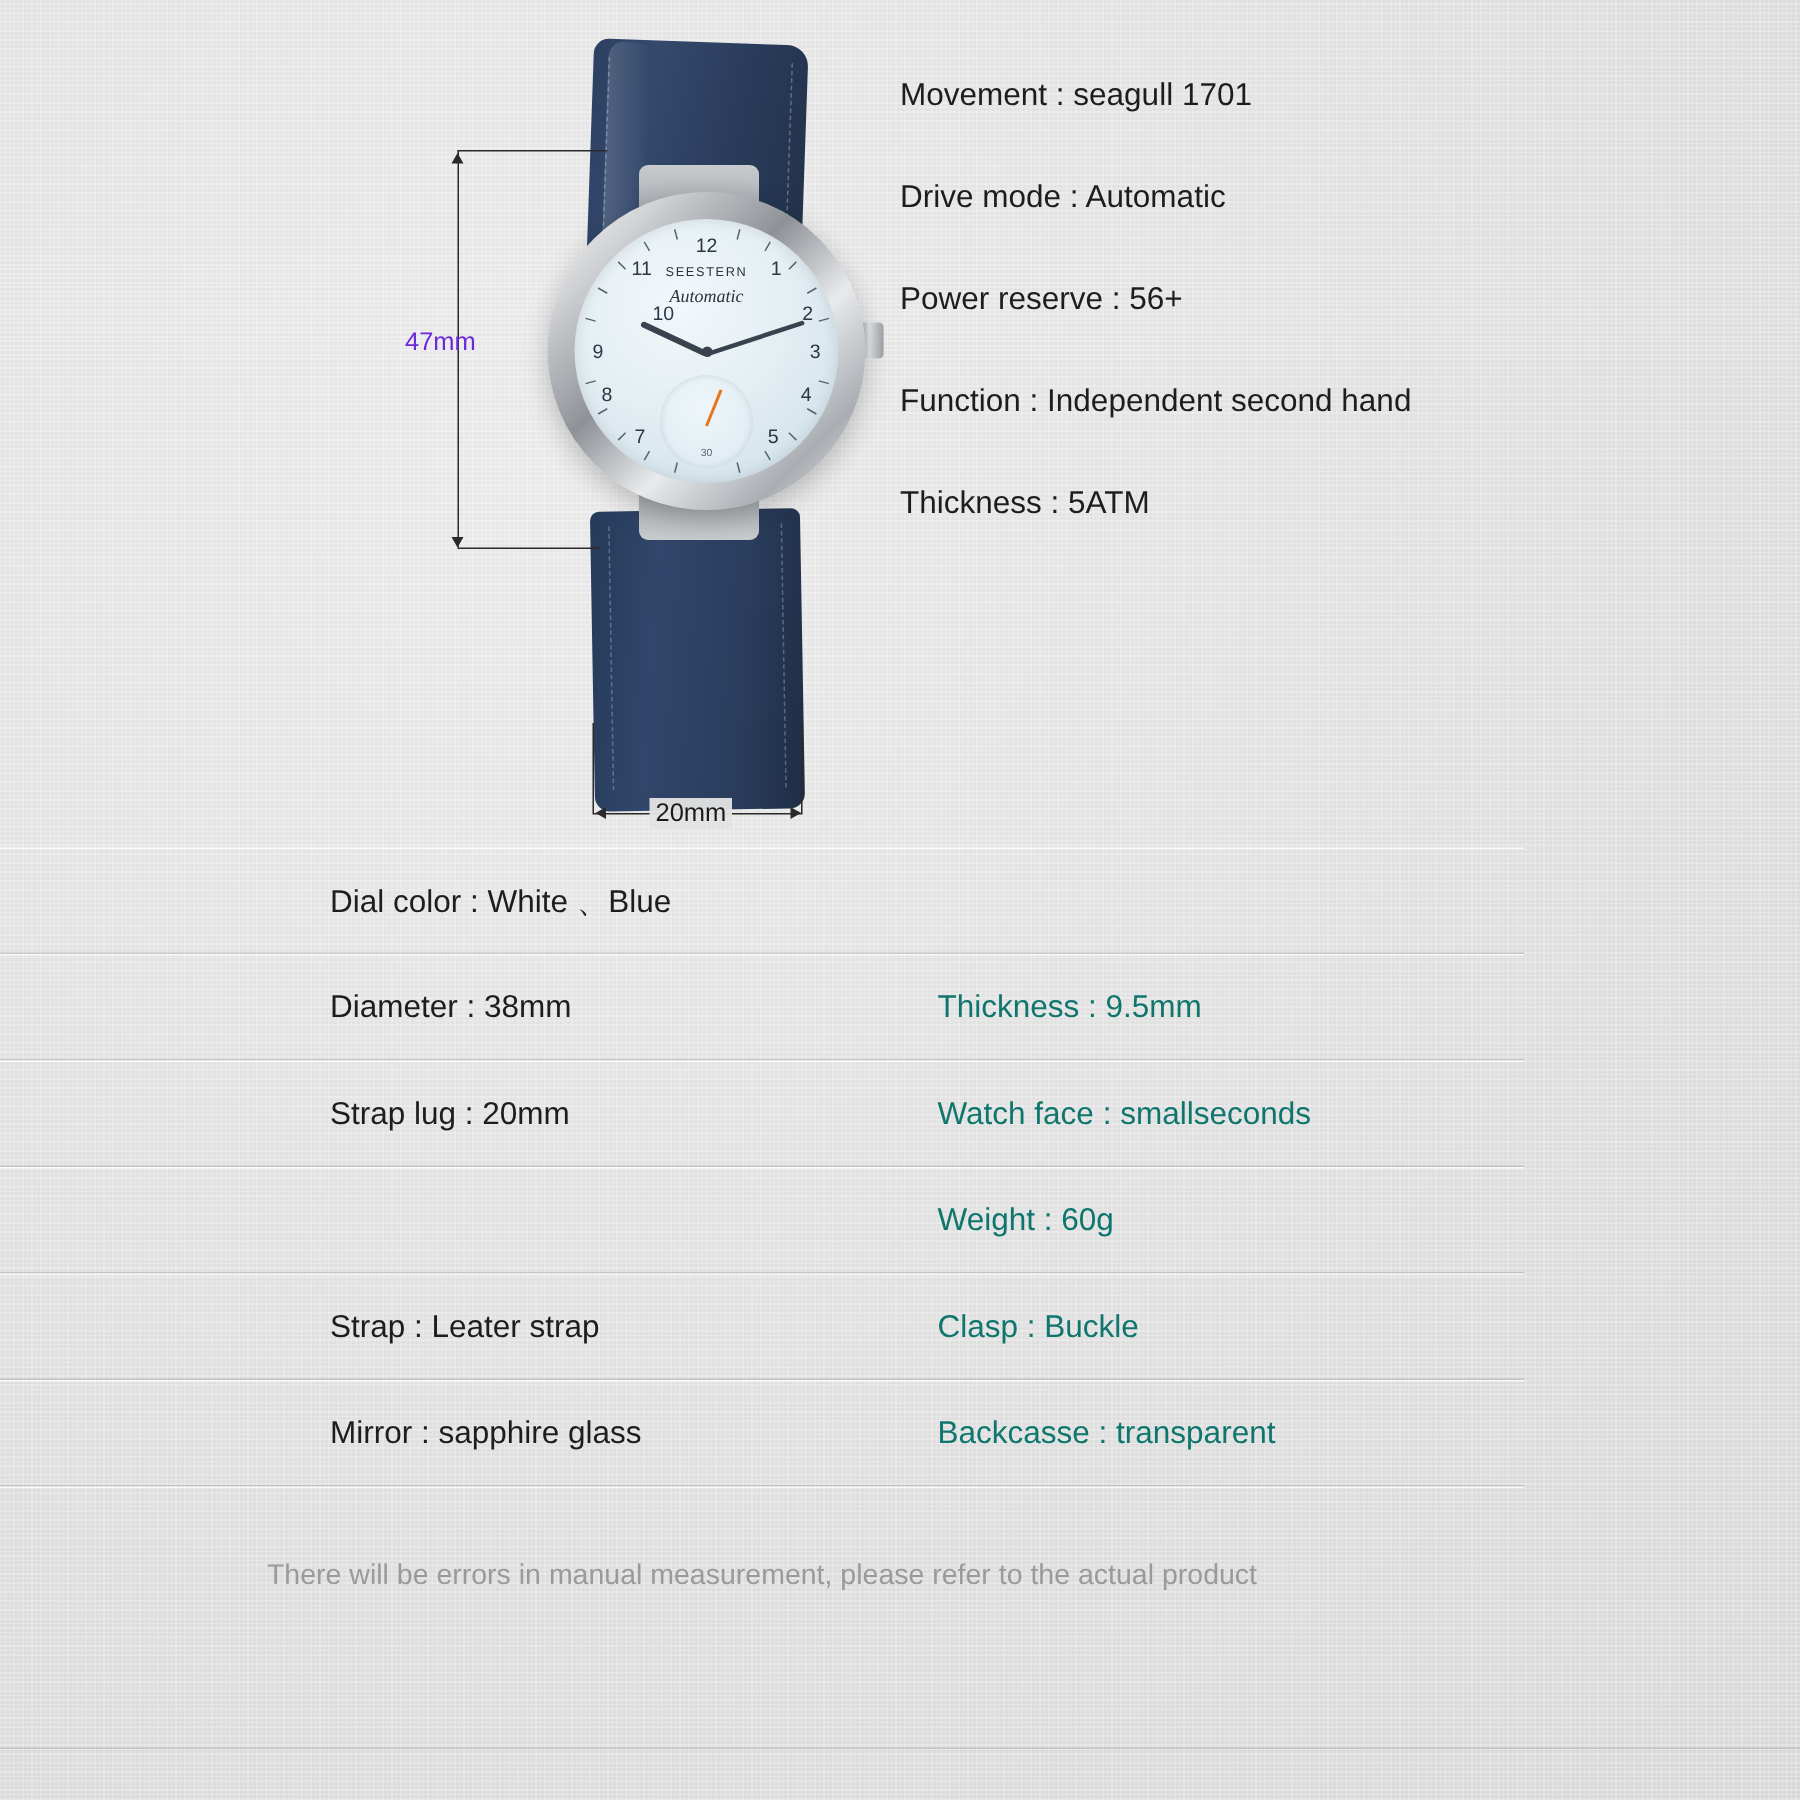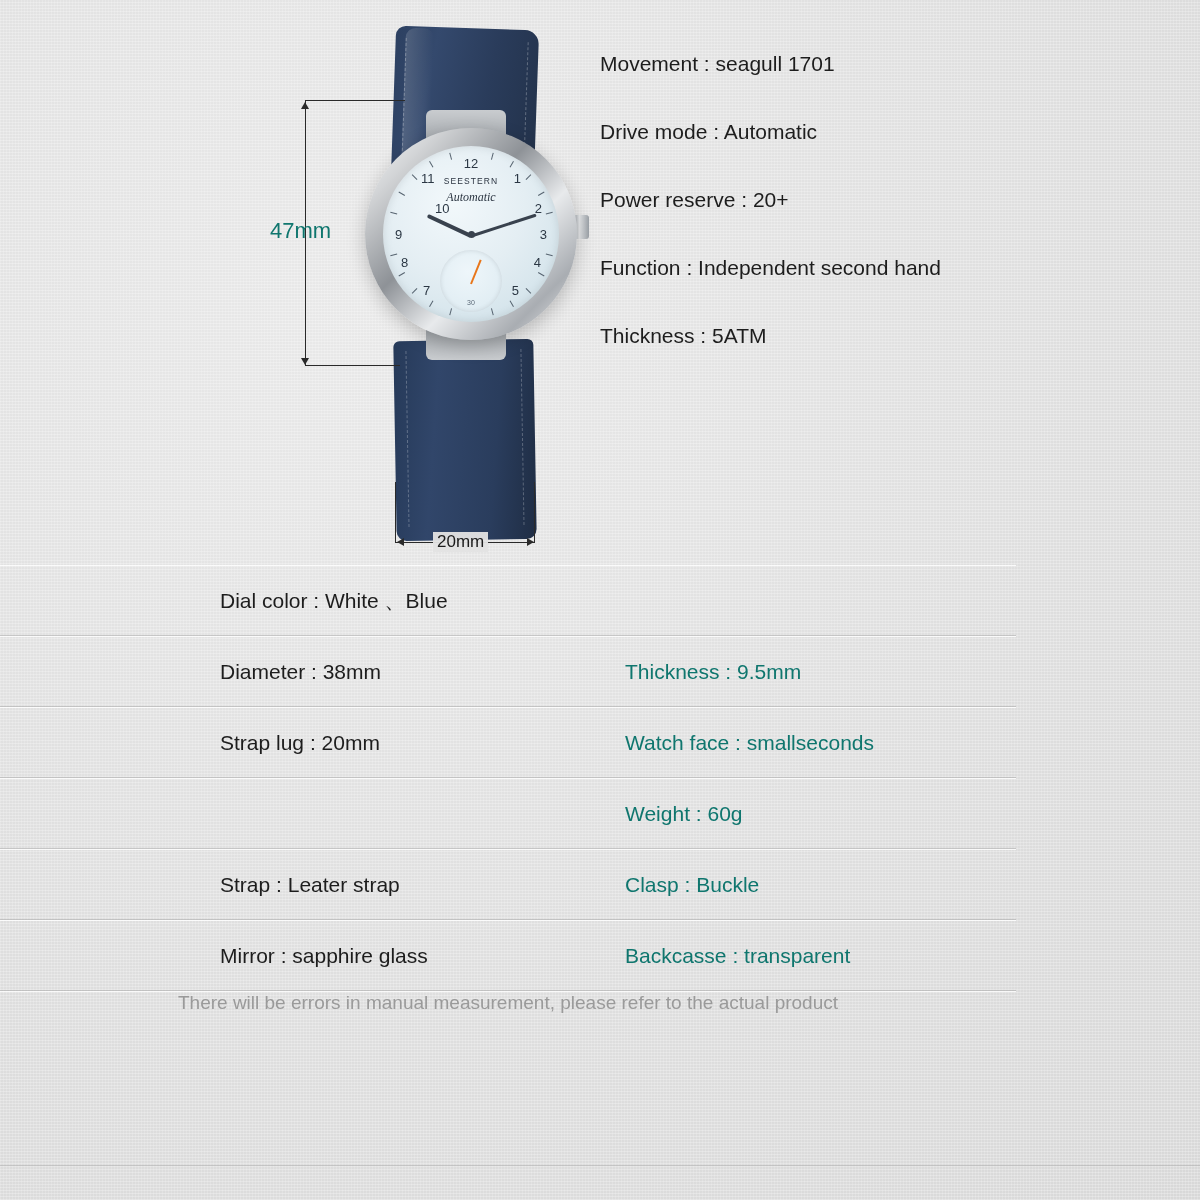--- a/index.html
+++ b/index.html
@@ -264,22 +264,22 @@
     width: 1px;
     height: 265px;
     background: #2a2a2a;
   }
   .dim-v-t { position: absolute; left: 175px; top: 90px; width: 100px; height: 1px; background: #2a2a2a; }
   .dim-v-b { position: absolute; left: 175px; top: 355px; width: 95px; height: 1px; background: #2a2a2a; }
   .dim-v-label {
     position: absolute;
     left: 140px;
     top: 208px;
-    font-size: 22px;
-    color: #0f766e;
+    font-size: 17px;
+    color: #6d28d9;
     background: transparent;
   }
   .dim-h {
     position: absolute;
     left: 265px;
     top: 532px;
     width: 140px;
     height: 1px;
     background: #2a2a2a;
   }
@@ -347,21 +347,21 @@
     position: absolute;
     left: 625px;
     font-size: 21px;
     color: #0f766e;
     white-space: nowrap;
   }
   .footnote-row {
     position: relative;
     height: 70px;
     display: flex;
-    align-items: flex-start;
+    align-items: flex-end;
     justify-content: center;
     border-top: 1px solid rgba(255,255,255,0.8);
   }
   .footnote {
     font-size: 19px;
     color: #9a9a9a;
   }
   .bottom-line {
     position: absolute;
     top: 1165px;
@@ -450,21 +450,21 @@
       <div class="dim-h-l"></div>
       <div class="dim-h-r"></div>
       <div class="arrow arr-left"></div>
       <div class="arrow arr-right"></div>
       <div class="dim-h-label">20mm</div>
     </div>
 
     <div class="props">
       <div class="row">Movement : seagull 1701</div>
       <div class="row">Drive mode : Automatic</div>
-      <div class="row">Power reserve : 20+</div>
+      <div class="row">Power reserve : 56+</div>
       <div class="row">Function : Independent second hand</div>
       <div class="row">Thickness : 5ATM</div>
     </div>
   </div>
 
   <div class="specs">
     <div class="spec-row">
       <div class="spec-left">Dial color : White 、Blue</div>
       <div class="spec-right"></div>
     </div>

